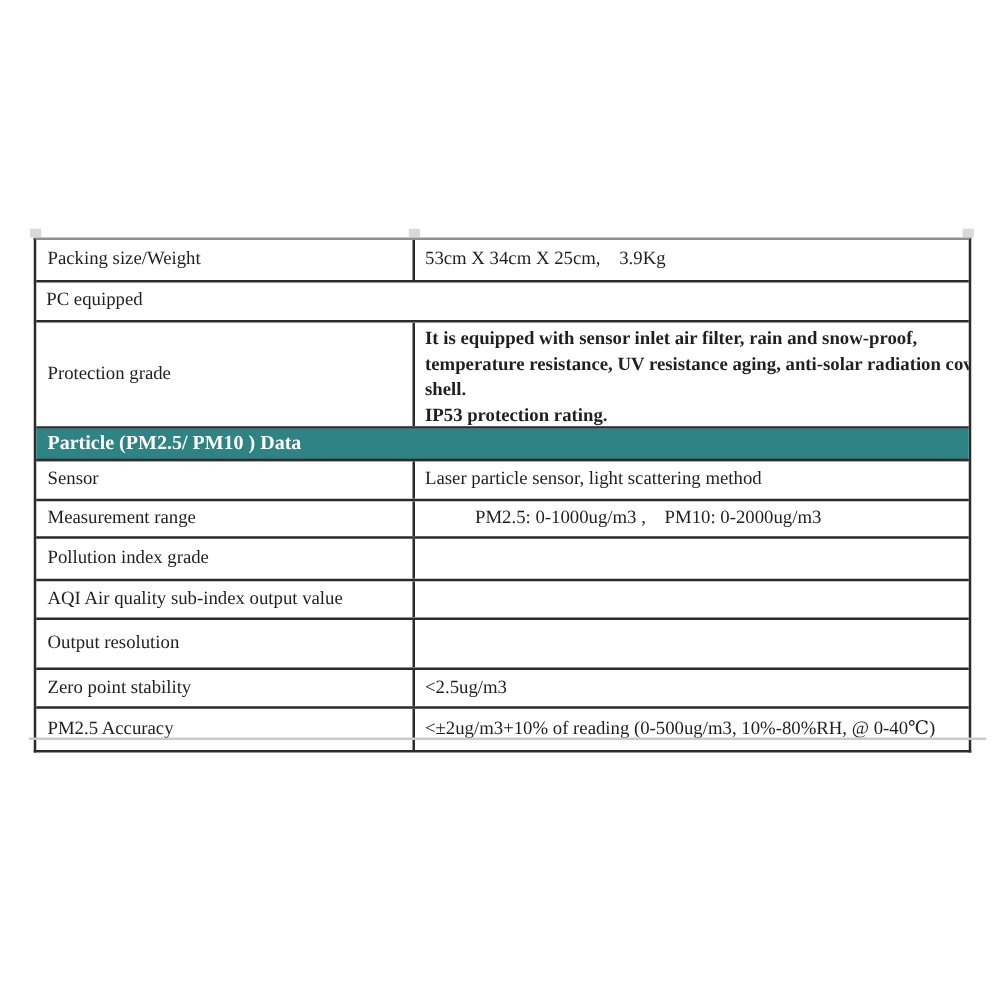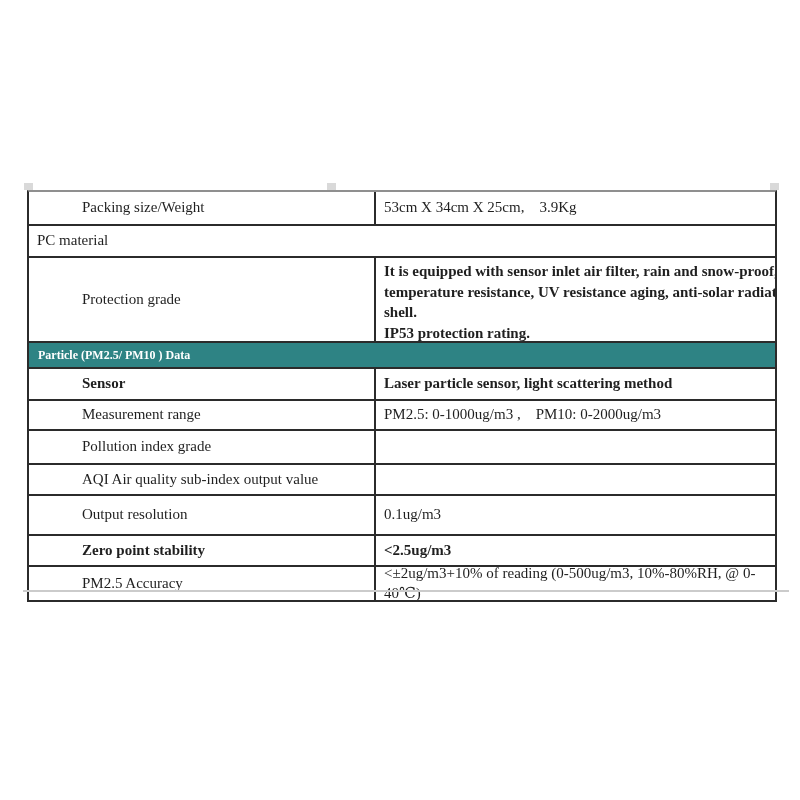--- a/index.html
+++ b/index.html
@@ -19,71 +19,70 @@
   
   .spec-table{
     position:absolute;left:27px;top:190px;width:750px;box-sizing:border-box;
     border:2px solid var(--border,#2b2b2b);
     border-top:2px solid var(--outer-top,#8f8f8f);
     background:#ffffff;
   }
   .row{display:flex;box-sizing:border-box;border-bottom:2px solid var(--border,#2b2b2b);overflow:hidden;}
   .row:last-child{border-bottom:none;border-radius:13px;}
   .cell{display:flex;align-items:center;font-size:15px;line-height:1.3;box-sizing:border-box;}
-  .cell.label{flex:0 0 303px;width:303px;border-right:2px solid var(--border,#2b2b2b);padding-left:9px;padding-right:4px;margin-left:44px;}
+  .cell.label{flex:0 0 303px;width:303px;border-right:2px solid var(--border,#2b2b2b);padding-left:9px;padding-right:4px;}
   .cell.value{flex:1;padding-left:8px;padding-right:1px;white-space:pre-wrap;}
   .cell.value.top{align-items:flex-start;padding-top:3px;line-height:20.5px;white-space:pre;font-weight:bold;}
   .row.section{background:var(--section-bg,#2E8384);color:var(--section-text,#ffffff);}
-  .row.section .section-title{display:flex;align-items:center;font-weight:bold;font-size:12px;padding-left:9px;}
+  .row.section .section-title{display:flex;align-items:center;font-weight:bold;font-size:16px;padding-left:9px;}
 </style>
 </head>
 <body>
 
 <div class="page">
   <div class="handle h-left"></div>
   <div class="handle h-center"></div>
   <div class="handle h-right"></div>
 
   <div class="spec-table" id="spec-table">
       <div class="row" style="height: 34px;">
         <div class="cell label">Packing size/Weight</div>
         <div class="cell value">53cm X 34cm X 25cm,    3.9Kg</div>
       </div>
       <div class="row" style="height: 32px;">
-        <div class="cell value">PC material</div>
+        <div class="cell value">PC equipped</div>
       </div>
       <div class="row" style="height: 85px;">
         <div class="cell label">Protection grade</div>
         <div class="cell value top">It is equipped with sensor inlet air filter, rain and snow-proof,
 temperature resistance, UV resistance aging, anti-solar radiation cover
 shell.
 IP53 protection rating.</div>
       </div>
       <div class="row section" style="height: 26px;">
         <div class="section-title">Particle (PM2.5/ PM10 ) Data</div>
       </div>
-      <div class="row" style="height: 32px; font-weight: bold;">
+      <div class="row" style="height: 32px;">
         <div class="cell label">Sensor</div>
         <div class="cell value">Laser particle sensor, light scattering method</div>
       </div>
-      <div class="row" style="height: 30px;">
+      <div class="row" style="height: 30px; gap: 40px;">
         <div class="cell label">Measurement range</div>
         <div class="cell value">PM2.5: 0-1000ug/m3 ,    PM10: 0-2000ug/m3</div>
       </div>
       <div class="row" style="height: 34px;">
         <div class="cell label">Pollution index grade</div>
       </div>
       <div class="row" style="height: 31px;">
         <div class="cell label">AQI Air quality sub-index output value</div>
       </div>
       <div class="row" style="height: 40px;">
         <div class="cell label">Output resolution</div>
-        <div class="cell value">0.1ug/m3</div>
       </div>
-      <div class="row" style="height: 31px; font-weight: bold;">
+      <div class="row" style="height: 31px;">
         <div class="cell label">Zero point stability</div>
         <div class="cell value">&lt;2.5ug/m3</div>
       </div>
       <div class="row" style="height: 33px;">
         <div class="cell label">PM2.5 Accuracy</div>
         <div class="cell value">&lt;±2ug/m3+10% of reading (0-500ug/m3, 10%-80%RH, @ 0-40℃)</div>
       </div>
     </div>
 
   <div class="guide-line"></div>

